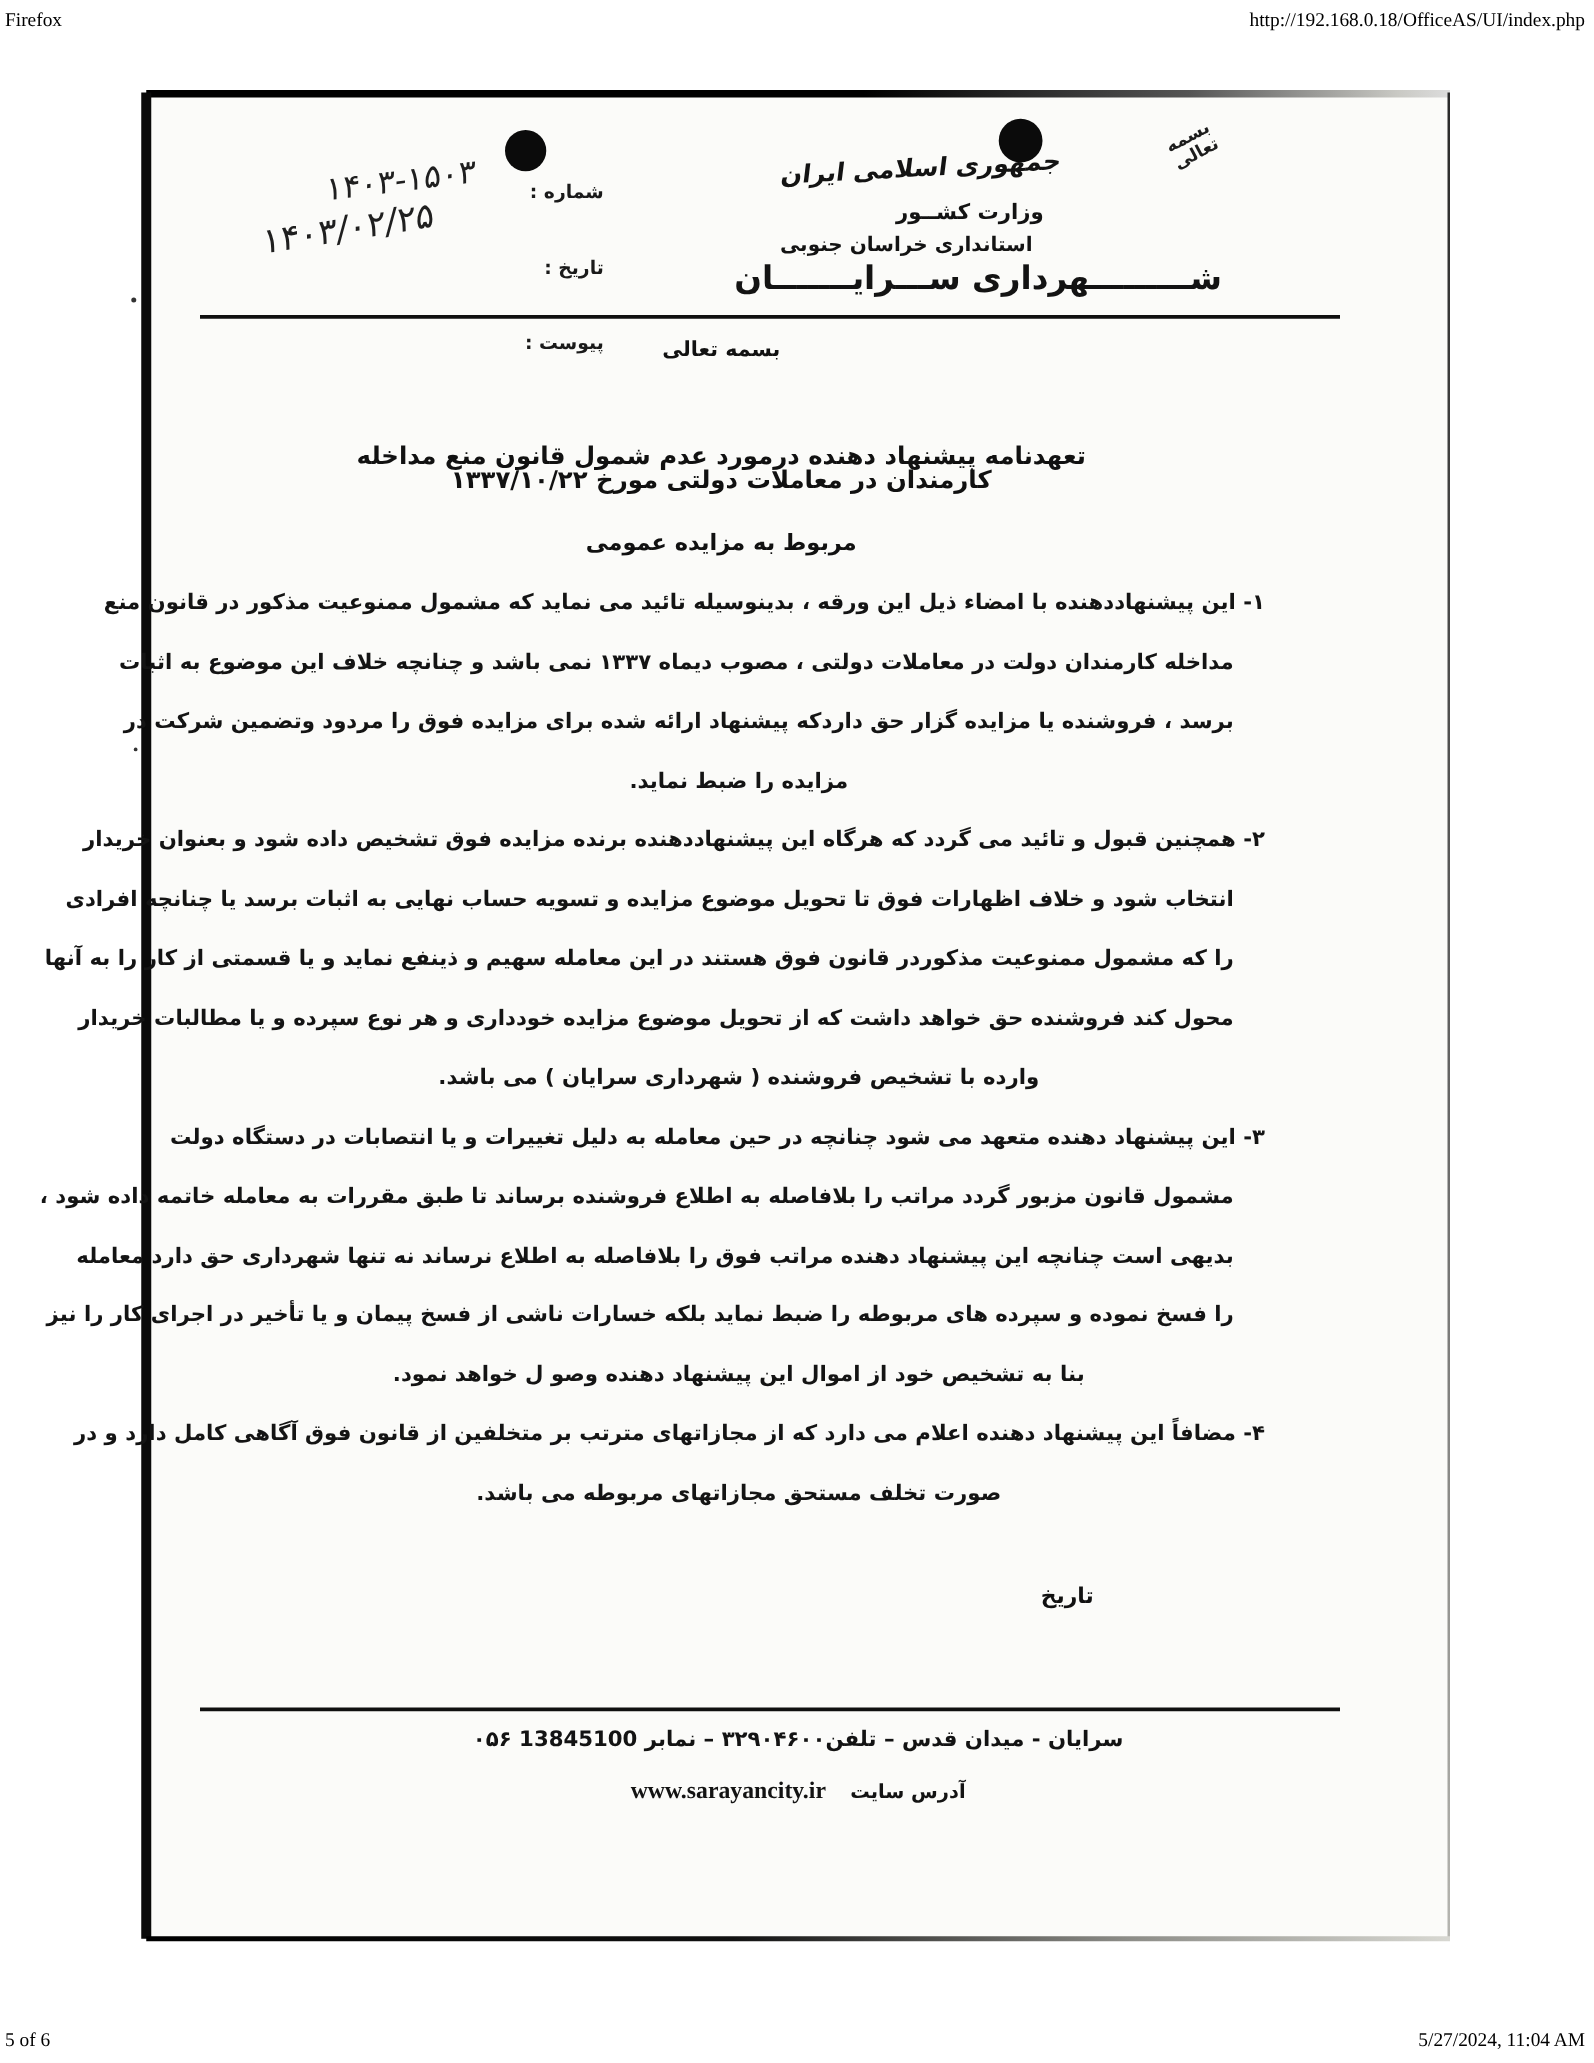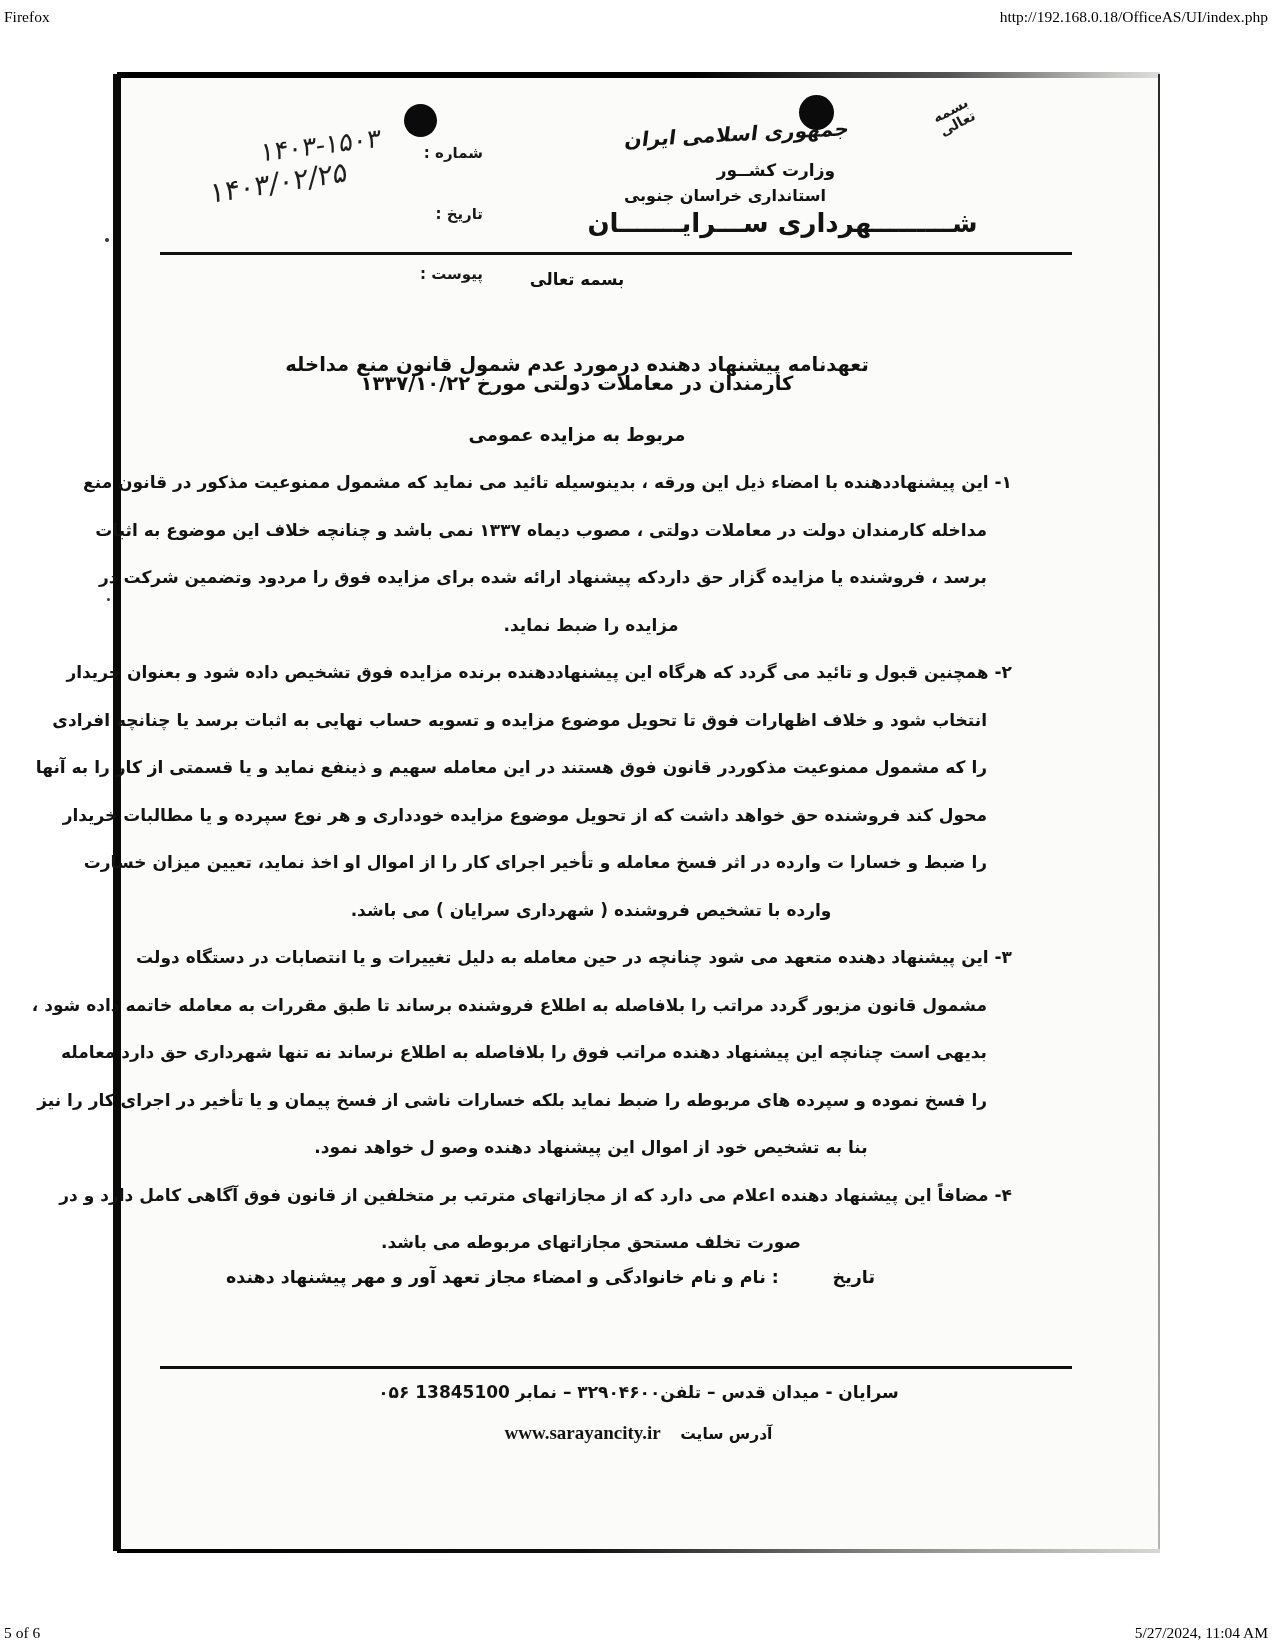--- a/index.html
+++ b/index.html
@@ -127,34 +127,32 @@
   <div class="content">
     <div class="bodylines">
       <div class="bodyline">۱- این پیشنهاددهنده با امضاء ذیل این ورقه ، بدینوسیله تائید می نماید که مشمول ممنوعیت مذکور در قانون منع</div>
       <div class="bodyline cont">مداخله کارمندان دولت در معاملات دولتی ، مصوب دیماه ۱۳۳۷ نمی باشد و چنانچه خلاف این موضوع به اثبات</div>
       <div class="bodyline cont">برسد ، فروشنده یا مزایده گزار حق داردکه پیشنهاد ارائه شده برای مزایده فوق را مردود وتضمین شرکت در</div>
       <div class="bodyline center">مزایده را ضبط نماید.</div>
       <div class="bodyline">۲- همچنین قبول و تائید می گردد که هرگاه این پیشنهاددهنده برنده مزایده فوق تشخیص داده شود و بعنوان خریدار</div>
       <div class="bodyline cont">انتخاب شود و خلاف اظهارات فوق تا تحویل موضوع مزایده و تسویه حساب نهایی به اثبات برسد یا چنانچه افرادی</div>
       <div class="bodyline cont">را که مشمول ممنوعیت مذکوردر قانون فوق هستند در این معامله سهیم و ذینفع نماید و یا قسمتی از کار را به آنها</div>
       <div class="bodyline cont">محول کند فروشنده حق خواهد داشت که از تحویل موضوع مزایده خودداری و هر نوع سپرده و یا مطالبات خریدار</div>
-      <div class="bodyline cont">را ضبط و خسارا ت وارده در اثر فسخ معامله و تأخیر اجرای کار را از اموال او اخذ نماید، تعیین میزان خسارت</div>
       <div class="bodyline center">وارده با تشخیص فروشنده ( شهرداری سرایان ) می باشد.</div>
       <div class="bodyline">۳- این پیشنهاد دهنده متعهد می شود چنانچه در حین معامله به دلیل تغییرات و یا انتصابات در دستگاه دولت</div>
       <div class="bodyline cont">مشمول قانون مزبور گردد مراتب را بلافاصله به اطلاع فروشنده برساند تا طبق مقررات به معامله خاتمه داده شود ،</div>
       <div class="bodyline cont">بدیهی است چنانچه این پیشنهاد دهنده مراتب فوق را بلافاصله به اطلاع نرساند نه تنها شهرداری حق دارد معامله</div>
       <div class="bodyline cont">را فسخ نموده و سپرده های مربوطه را ضبط نماید بلکه خسارات ناشی از فسخ پیمان و یا تأخیر در اجرای کار را نیز</div>
       <div class="bodyline center">بنا به تشخیص خود از اموال این پیشنهاد دهنده وصو ل خواهد نمود.</div>
       <div class="bodyline">۴- مضافاً این پیشنهاد دهنده اعلام می دارد که از مجازاتهای مترتب بر متخلفین از قانون فوق آگاهی کامل دارد و در</div>
       <div class="bodyline center">صورت تخلف مستحق مجازاتهای مربوطه می باشد.</div>
     </div>
 
     <div class="sig-row">
       <span>تاریخ</span>
-      <span>: نام و نام خانوادگی و امضاء مجاز تعهد آور و مهر پیشنهاد دهنده</span>
     </div>
   </div>
 
   <div id="rule-footer" class="rule"></div>
   <div id="foot-address" class="foot-line">سرایان - میدان قدس – تلفن۳۲۹۰۴۶۰۰ – نمابر 13845100 ۰۵۶</div>
   <div id="foot-site" class="foot-line">
     <span>آدرس سایت</span>
     <span class="url">www.sarayancity.ir</span>
   </div>
 

